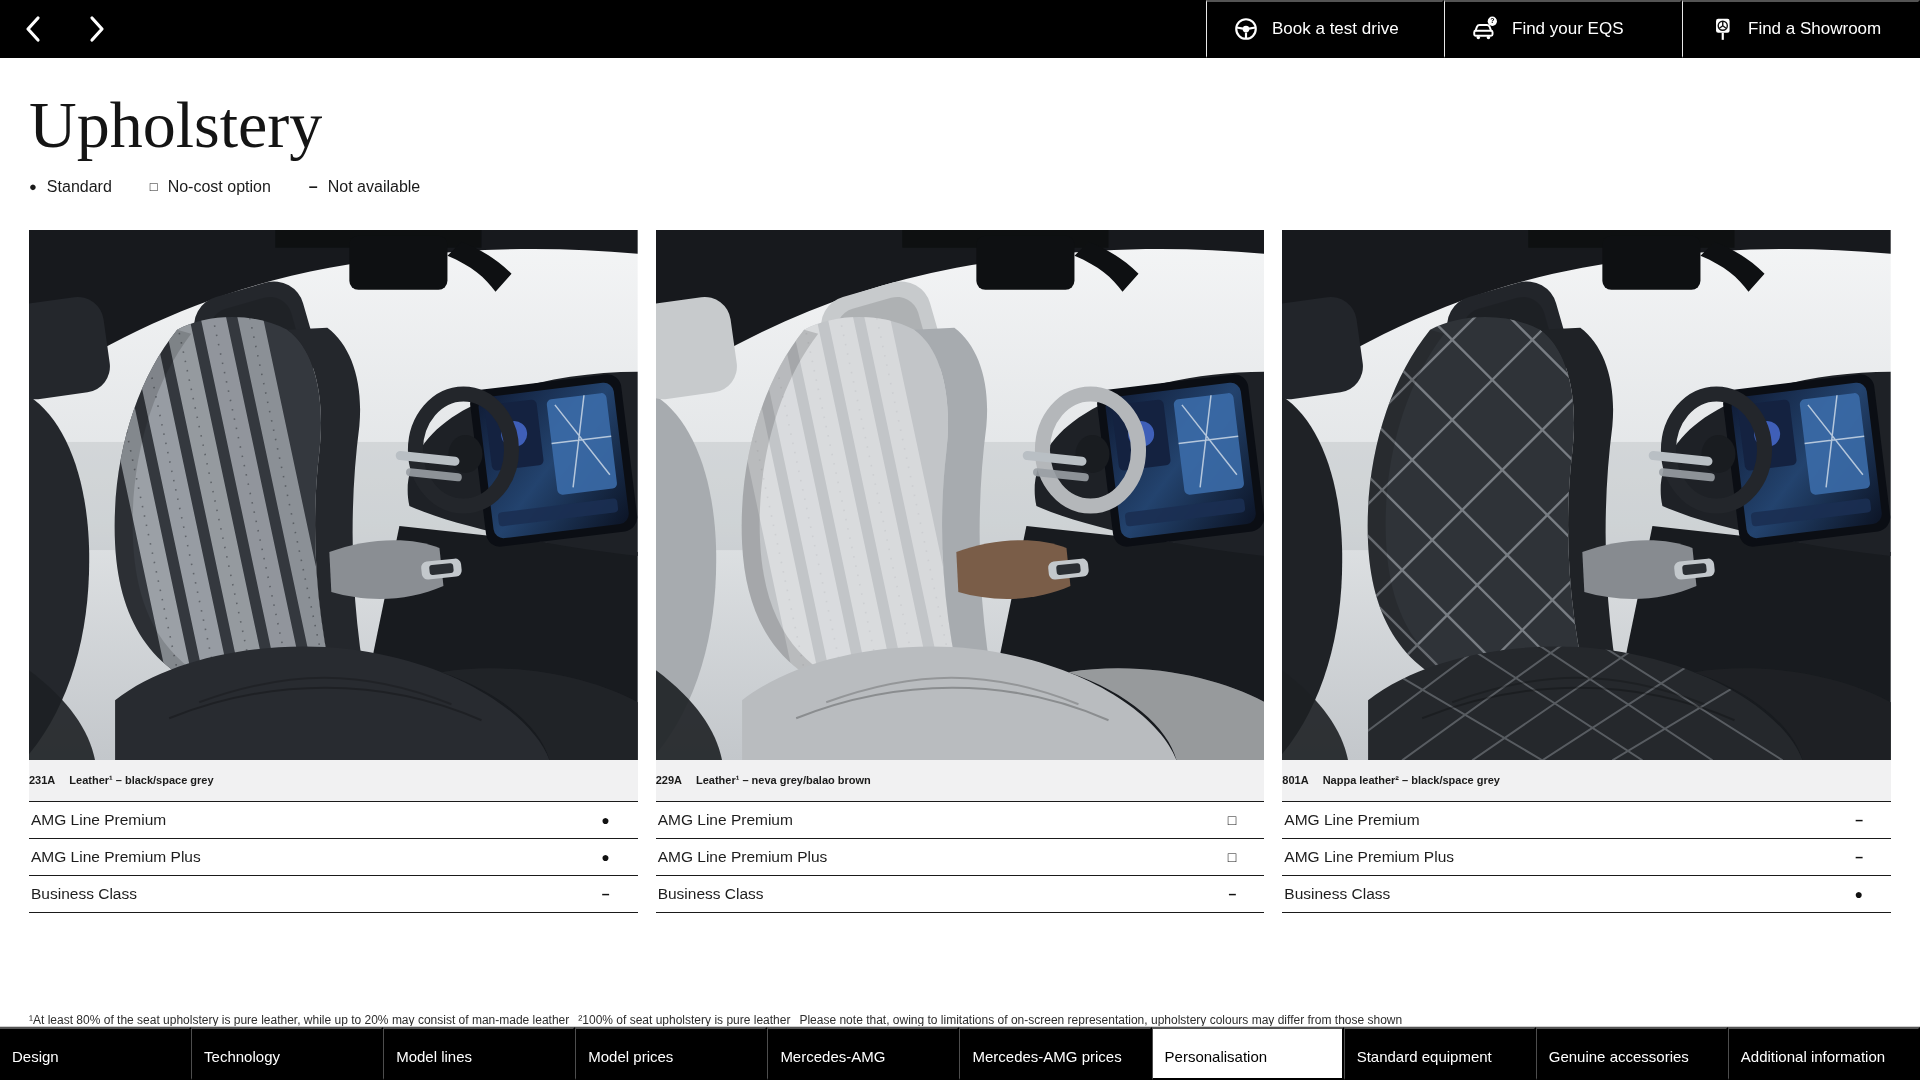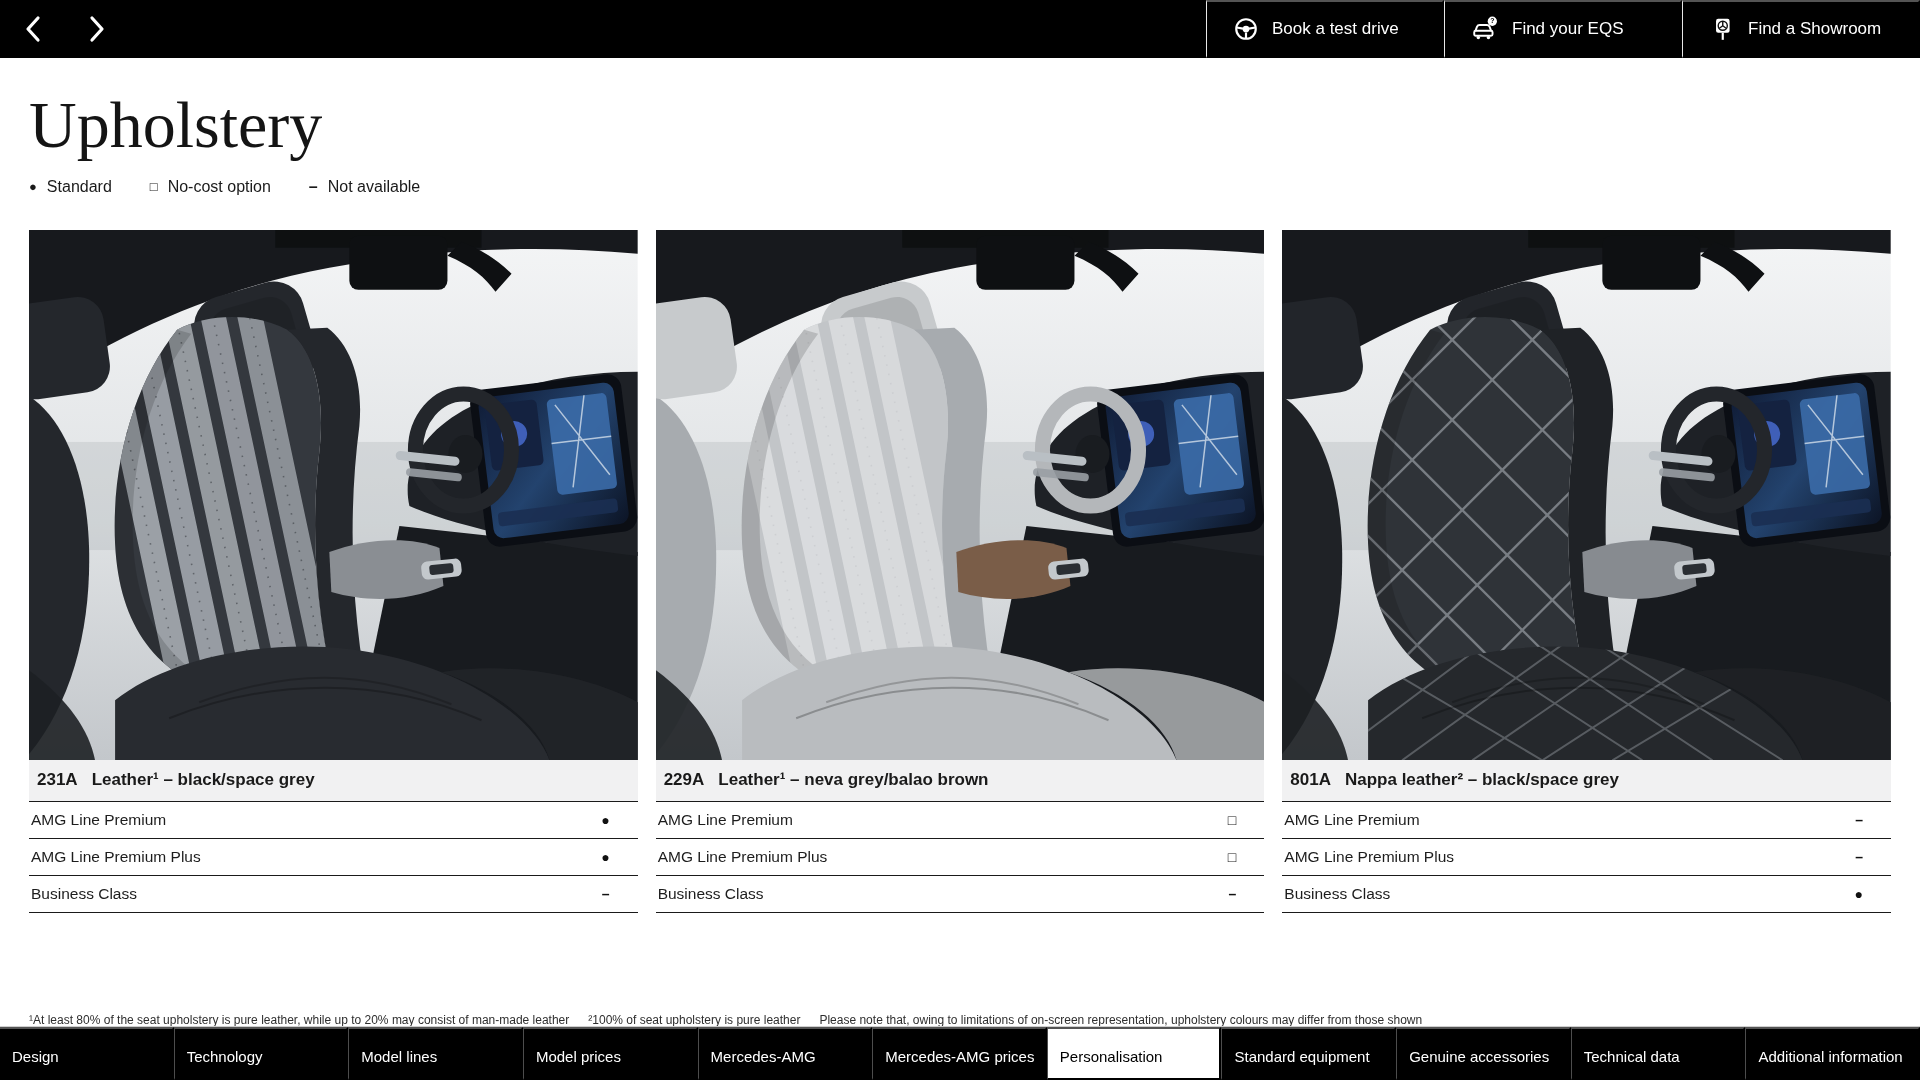--- a/index.html
+++ b/index.html
@@ -28,31 +28,31 @@
   .legend .item:nth-child(3) .sym { font-weight:700; font-size:16px; }
 
   
   .cards { display:grid; grid-template-columns:repeat(3,1fr); gap:18px; margin-top:34px; }
   figure.card-art { width:100%; height:530px; overflow:hidden; }
   figure.card-art svg { width:100%; height:530px; display:block; }
   [data-pattern="stripes"] .pat-diamond { display:none; }
   [data-pattern="diamond"] .pat-stripes { display:none; }
 
   .caption { background:#f1f1f2; height:41px; display:flex; align-items:center;
-    padding:0 8px; font-weight:700; font-size:17px; color:#1a1a1a; }
+    padding:0 0; font-weight:700; font-size:11px; color:#1a1a1a; }
   .caption .name { margin-left:14px; }
 
   .avail-table { border-top:1px solid #1a1a1a; }
   .avail-row { display:flex; justify-content:space-between; align-items:center;
     height:37px; border-bottom:1.5px solid #1a1a1a; }
   .avail-row .label { font-size:15.5px; color:#1d1d1d; padding-left:2px; }
   .avail-row .sym { padding-right:28px; font-size:14px; font-weight:700; color:#111; }
 
   
-  .footnotes { display:flex; gap:19px; margin-top:100px; font-size:12px; color:#2e2e2e; white-space:nowrap; }
+  .footnotes { display:flex; gap:9px; margin-top:100px; font-size:12px; color:#2e2e2e; white-space:nowrap; }
 
   
   .bottomnav { position:absolute; left:0; right:0; bottom:0; height:54px; display:flex;
     background:#000; border-top:1px solid #cfcfcf; }
   .tab { flex:1 1 0; color:#fff; font-size:15px; line-height:1.25; padding:8px 10px 0 12px;
     border-left:1px solid #4d4d4d; cursor:pointer; background:#000; text-align:left; overflow:hidden; }
   .tab:first-child { border-left:none; }
   .tab.active { background:#fff; color:#000; }
 
   
@@ -470,15 +470,14 @@
 <nav class="bottomnav">
   <button class="tab">Design</button>
   <button class="tab">Technology</button>
   <button class="tab">Model lines</button>
   <button class="tab">Model prices</button>
   <button class="tab">Mercedes-AMG</button>
   <button class="tab">Mercedes-AMG prices</button>
   <button class="tab active">Personalisation</button>
   <button class="tab">Standard equipment</button>
   <button class="tab">Genuine accessories</button>
-  <button class="tab">Technical data</button>
   <button class="tab">Additional information</button>
 </nav>
 
 </body></html>

